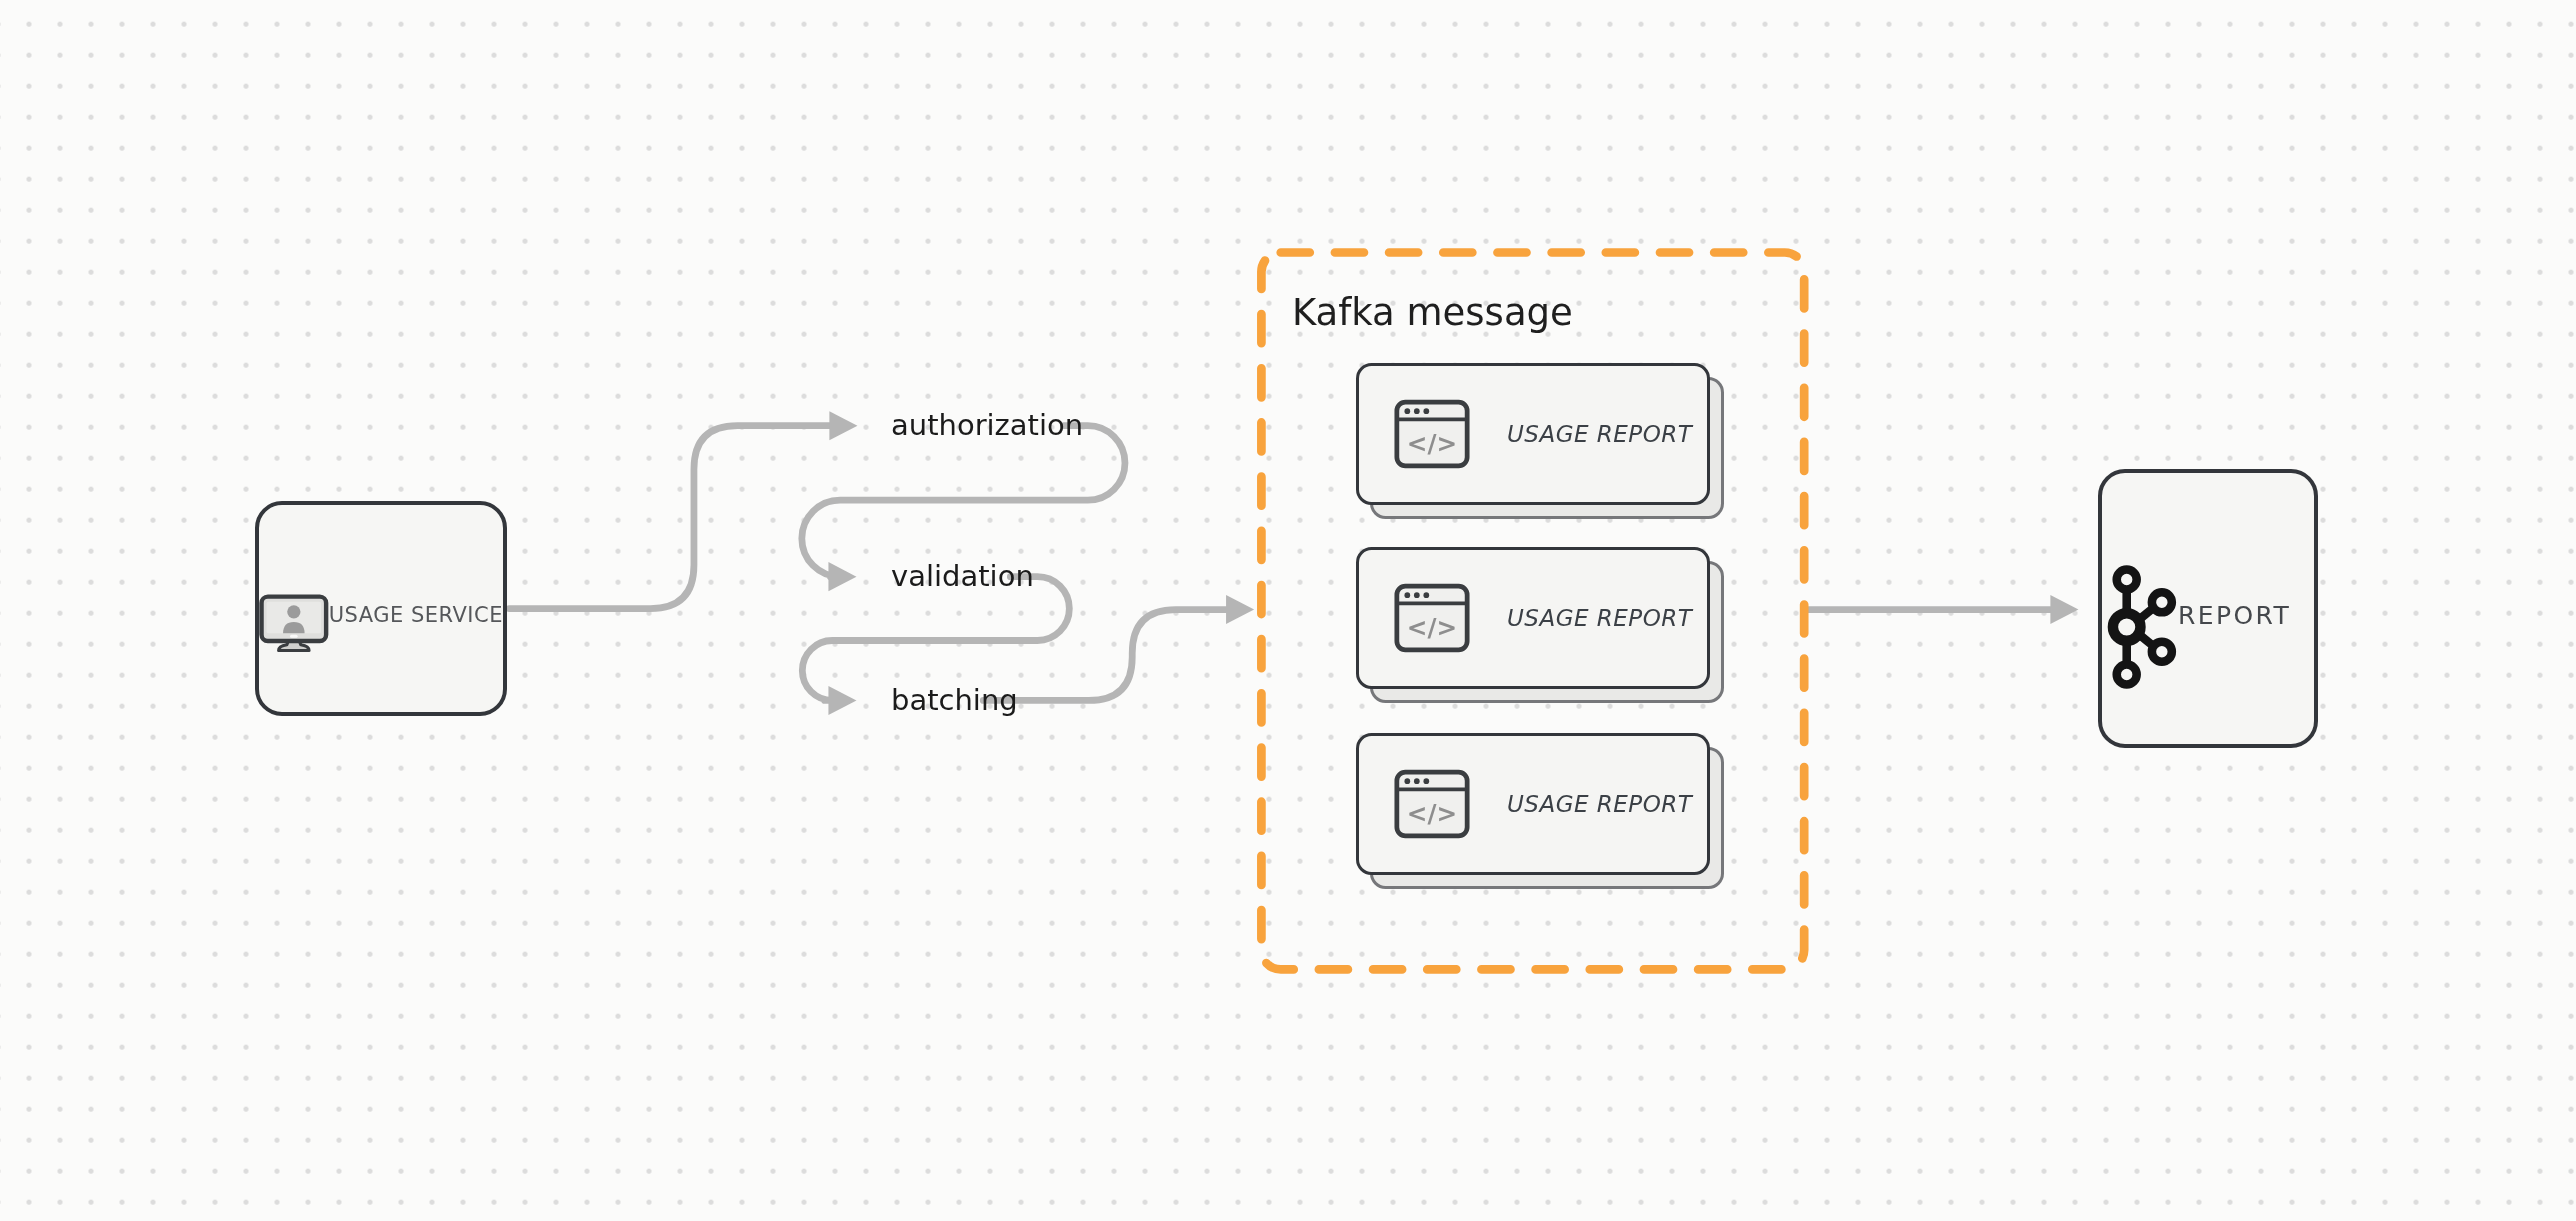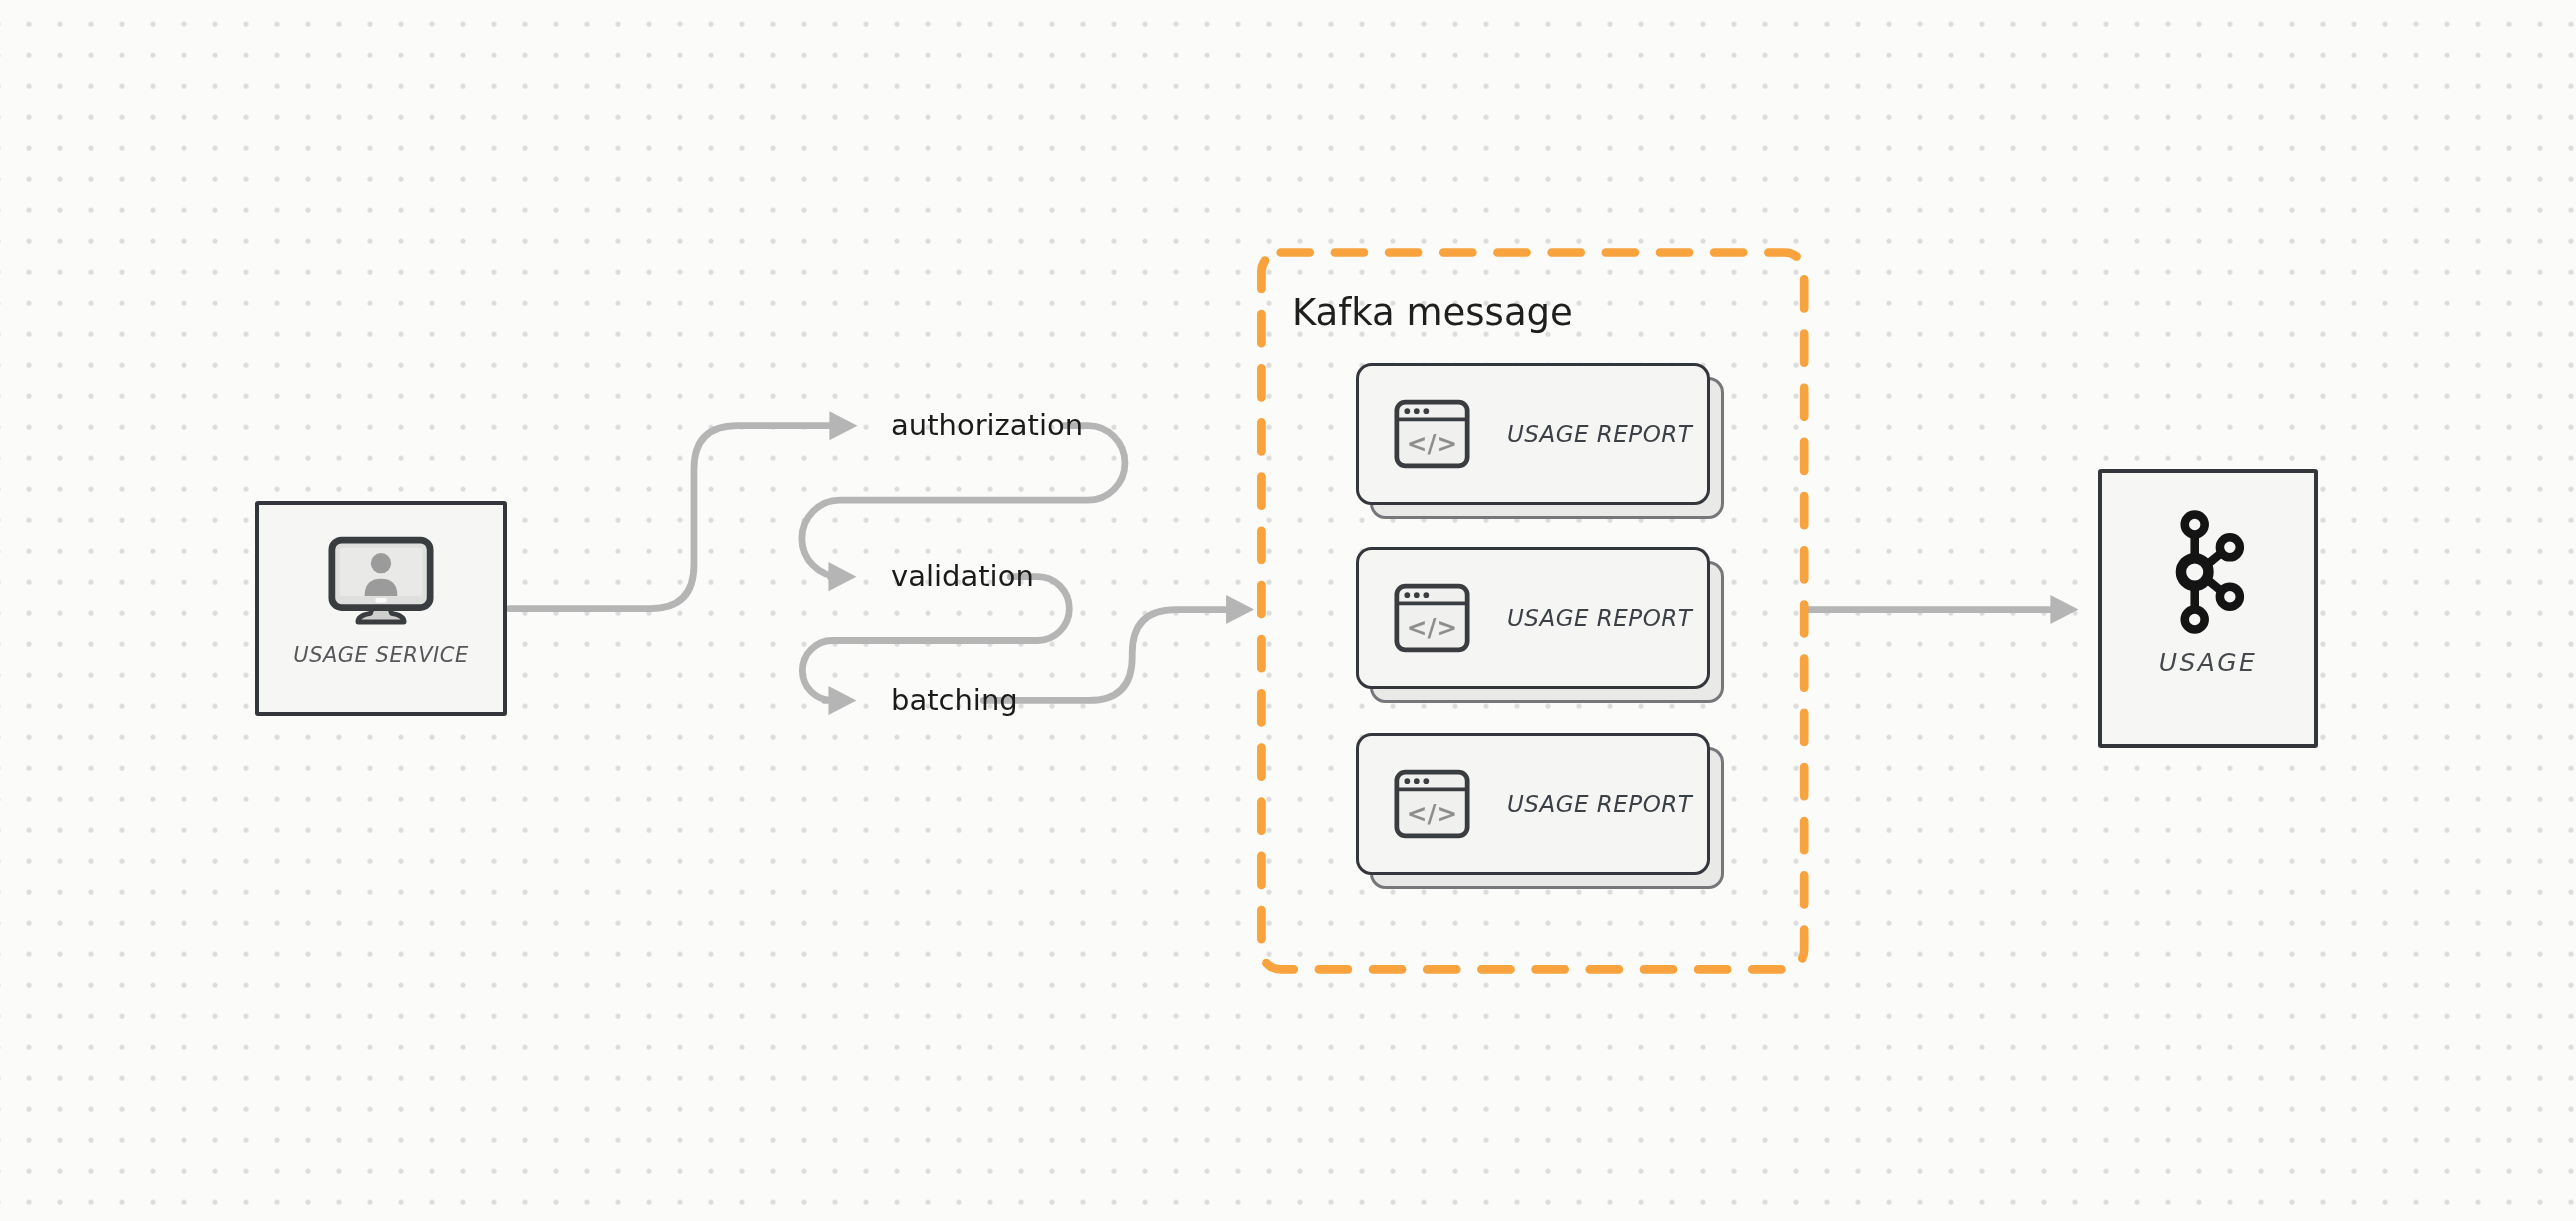--- a/index.html
+++ b/index.html
@@ -17,25 +17,24 @@
   svg.layer {
     position: absolute;
     left: 0; top: 0;
     width: 2576px; height: 1221px;
   }
   .node {
     position: absolute;
     box-sizing: border-box;
     background: #F6F6F4;
     border: 4.8px solid #33363B;
-    border-radius: 3px;
+    border-radius: 27px;
     display: flex;
-    flex-direction: column;
+    flex-direction: row;
     align-items: center;
-    font-style: italic;
   }
   .node-usage-service { left: 255px; top: 501px; width: 252px; height: 215px; }
   .node-kafka         { left: 2098px; top: 469px; width: 220px; height: 279px; }
   .node-label {
     color: #55575A;
     font-size: 21px;
     letter-spacing: 0.5px;
     white-space: nowrap;
   }
   .node-usage-service .node-label { margin-top: 13.5px; }
@@ -194,17 +193,17 @@
       <line x1="26" y1="25" x2="26" y2="51" stroke="#141414" stroke-width="9"></line>
       <line x1="26" y1="79" x2="26" y2="105" stroke="#141414" stroke-width="9"></line>
       <line x1="38" y1="58" x2="54" y2="45" stroke="#141414" stroke-width="9"></line>
       <line x1="38" y1="72" x2="54" y2="85" stroke="#141414" stroke-width="9"></line>
       <circle cx="26" cy="65" r="14.5" fill="#F6F6F4" stroke="#141414" stroke-width="11"></circle>
       <circle cx="26" cy="15" r="10.5" fill="#F6F6F4" stroke="#141414" stroke-width="9"></circle>
       <circle cx="26" cy="115" r="10.5" fill="#F6F6F4" stroke="#141414" stroke-width="9"></circle>
       <circle cx="63" cy="39" r="10.5" fill="#F6F6F4" stroke="#141414" stroke-width="9"></circle>
       <circle cx="63" cy="91" r="10.5" fill="#F6F6F4" stroke="#141414" stroke-width="9"></circle>
     </svg>
-    <div class="node-label">USAGE</div>
+    <div class="node-label">REPORT</div>
   </div>
 
 </div>
 
 
 </body></html>

